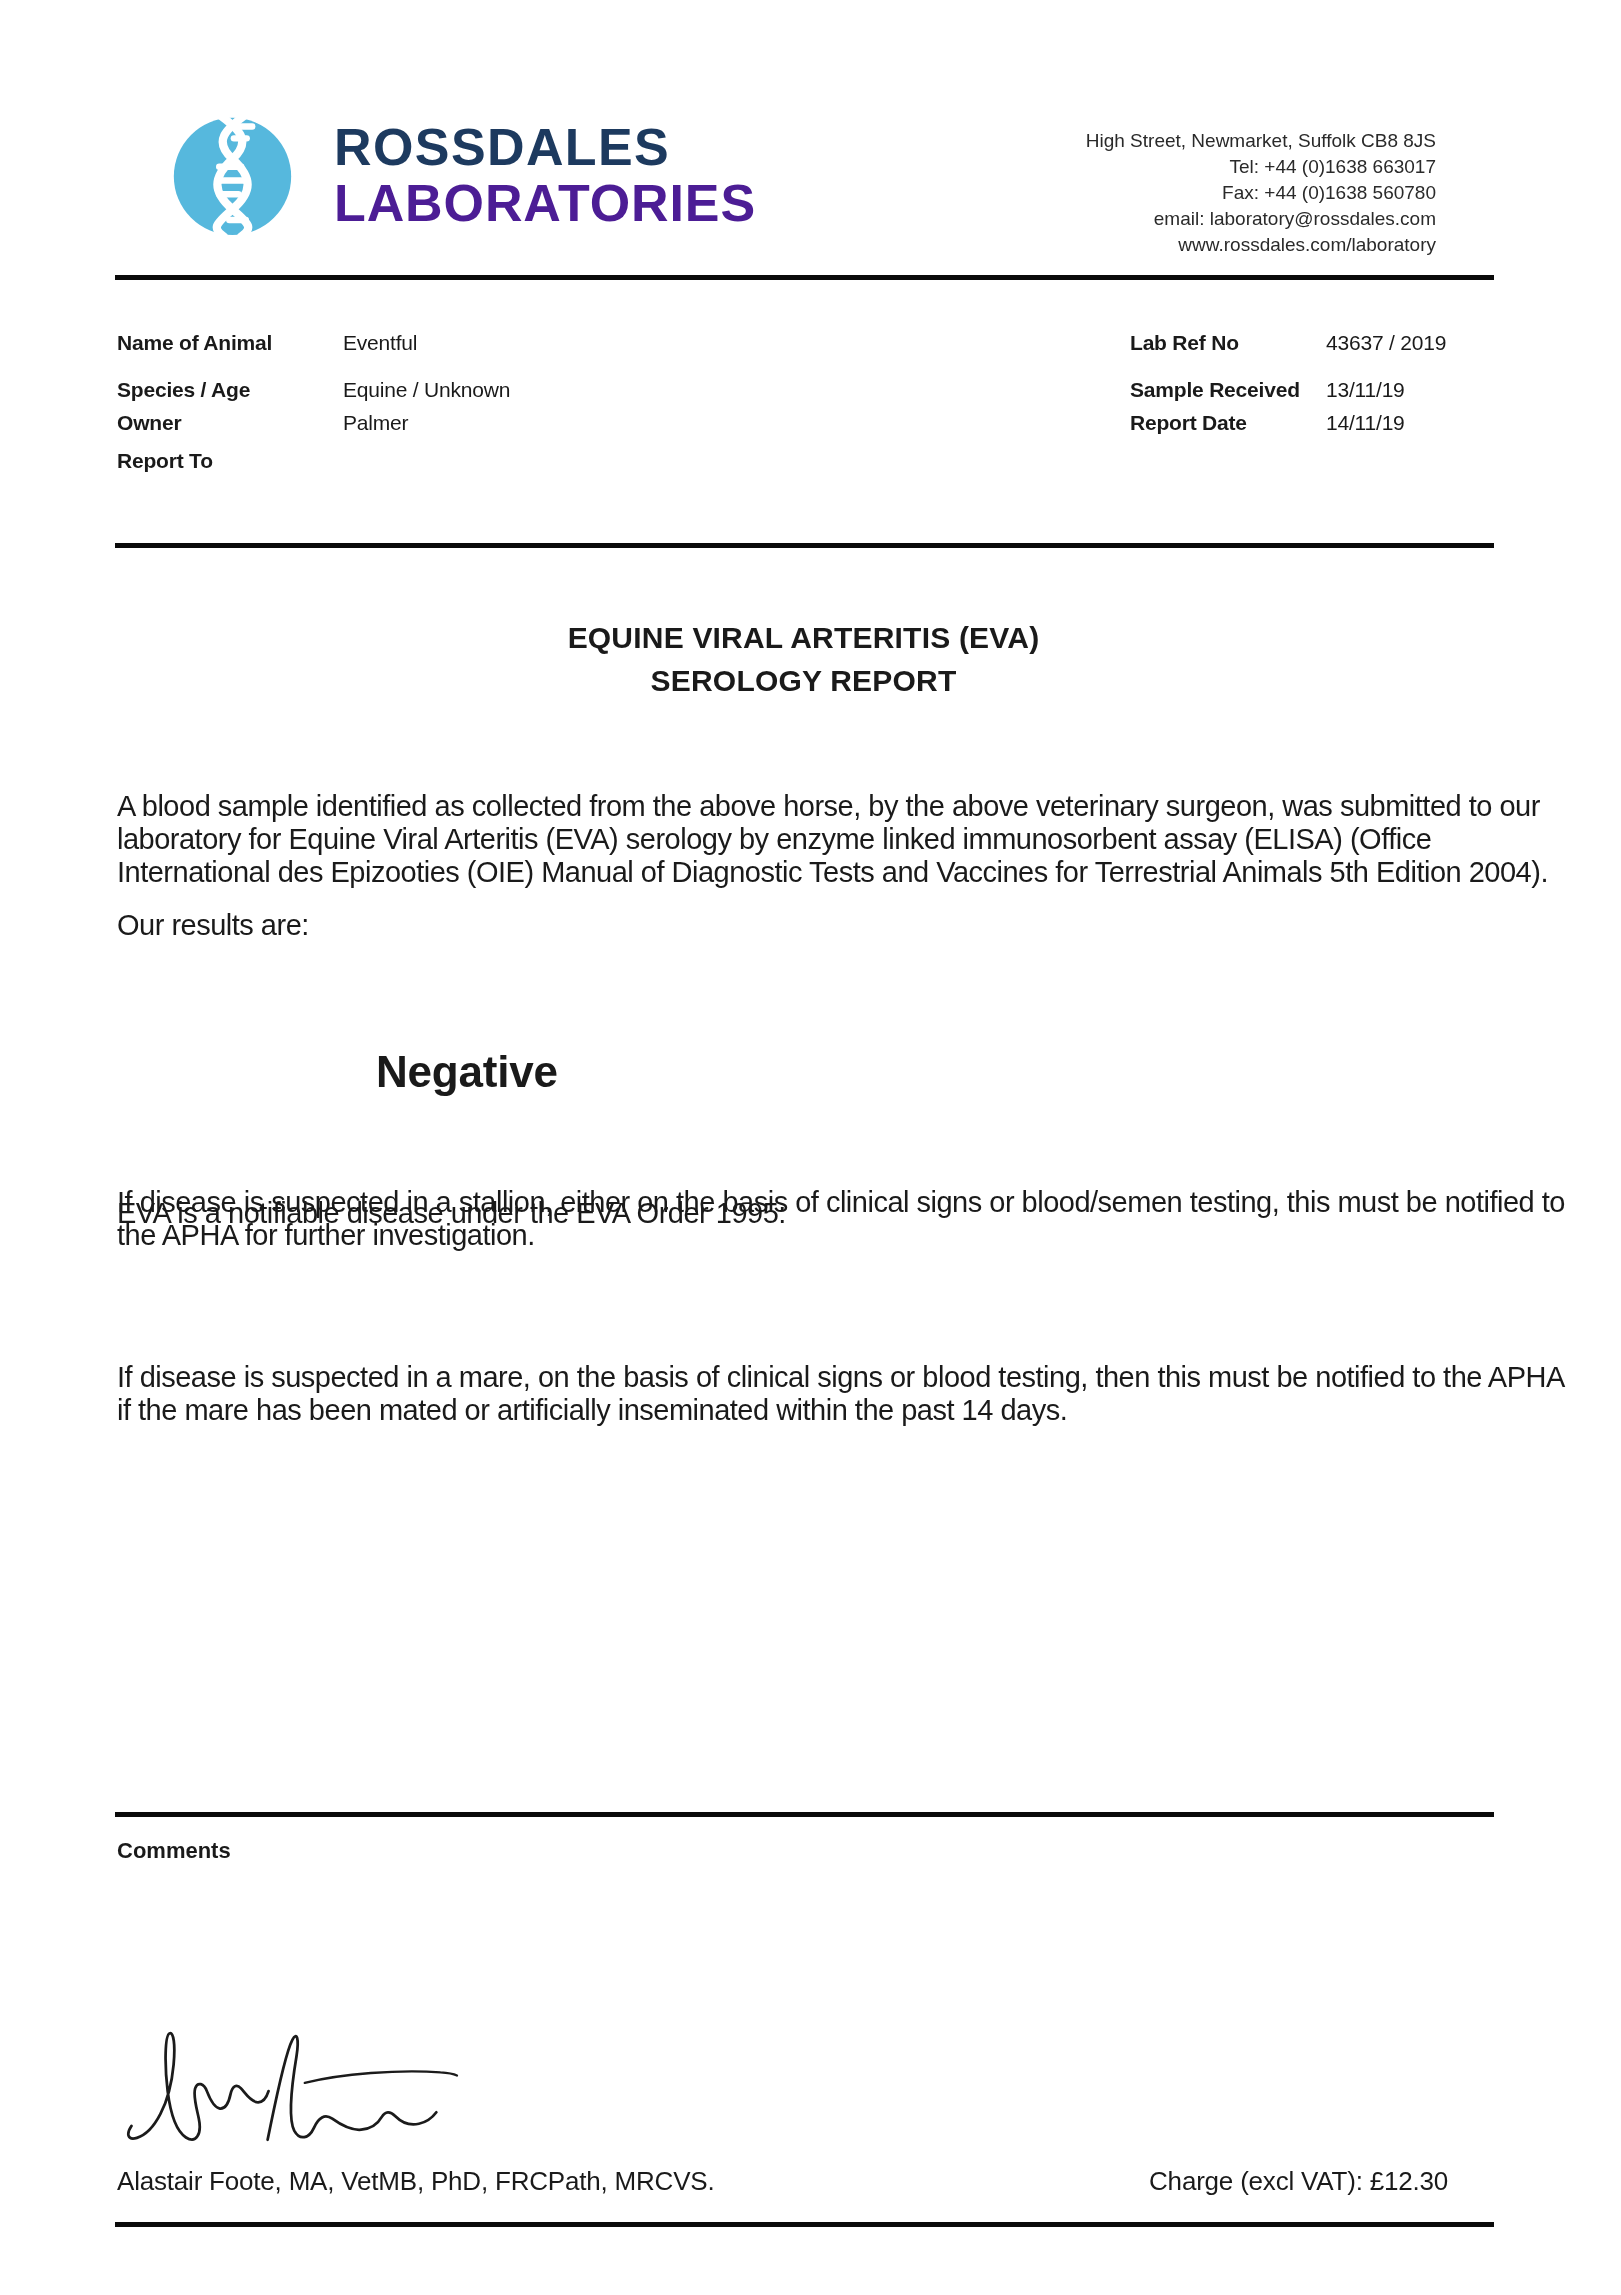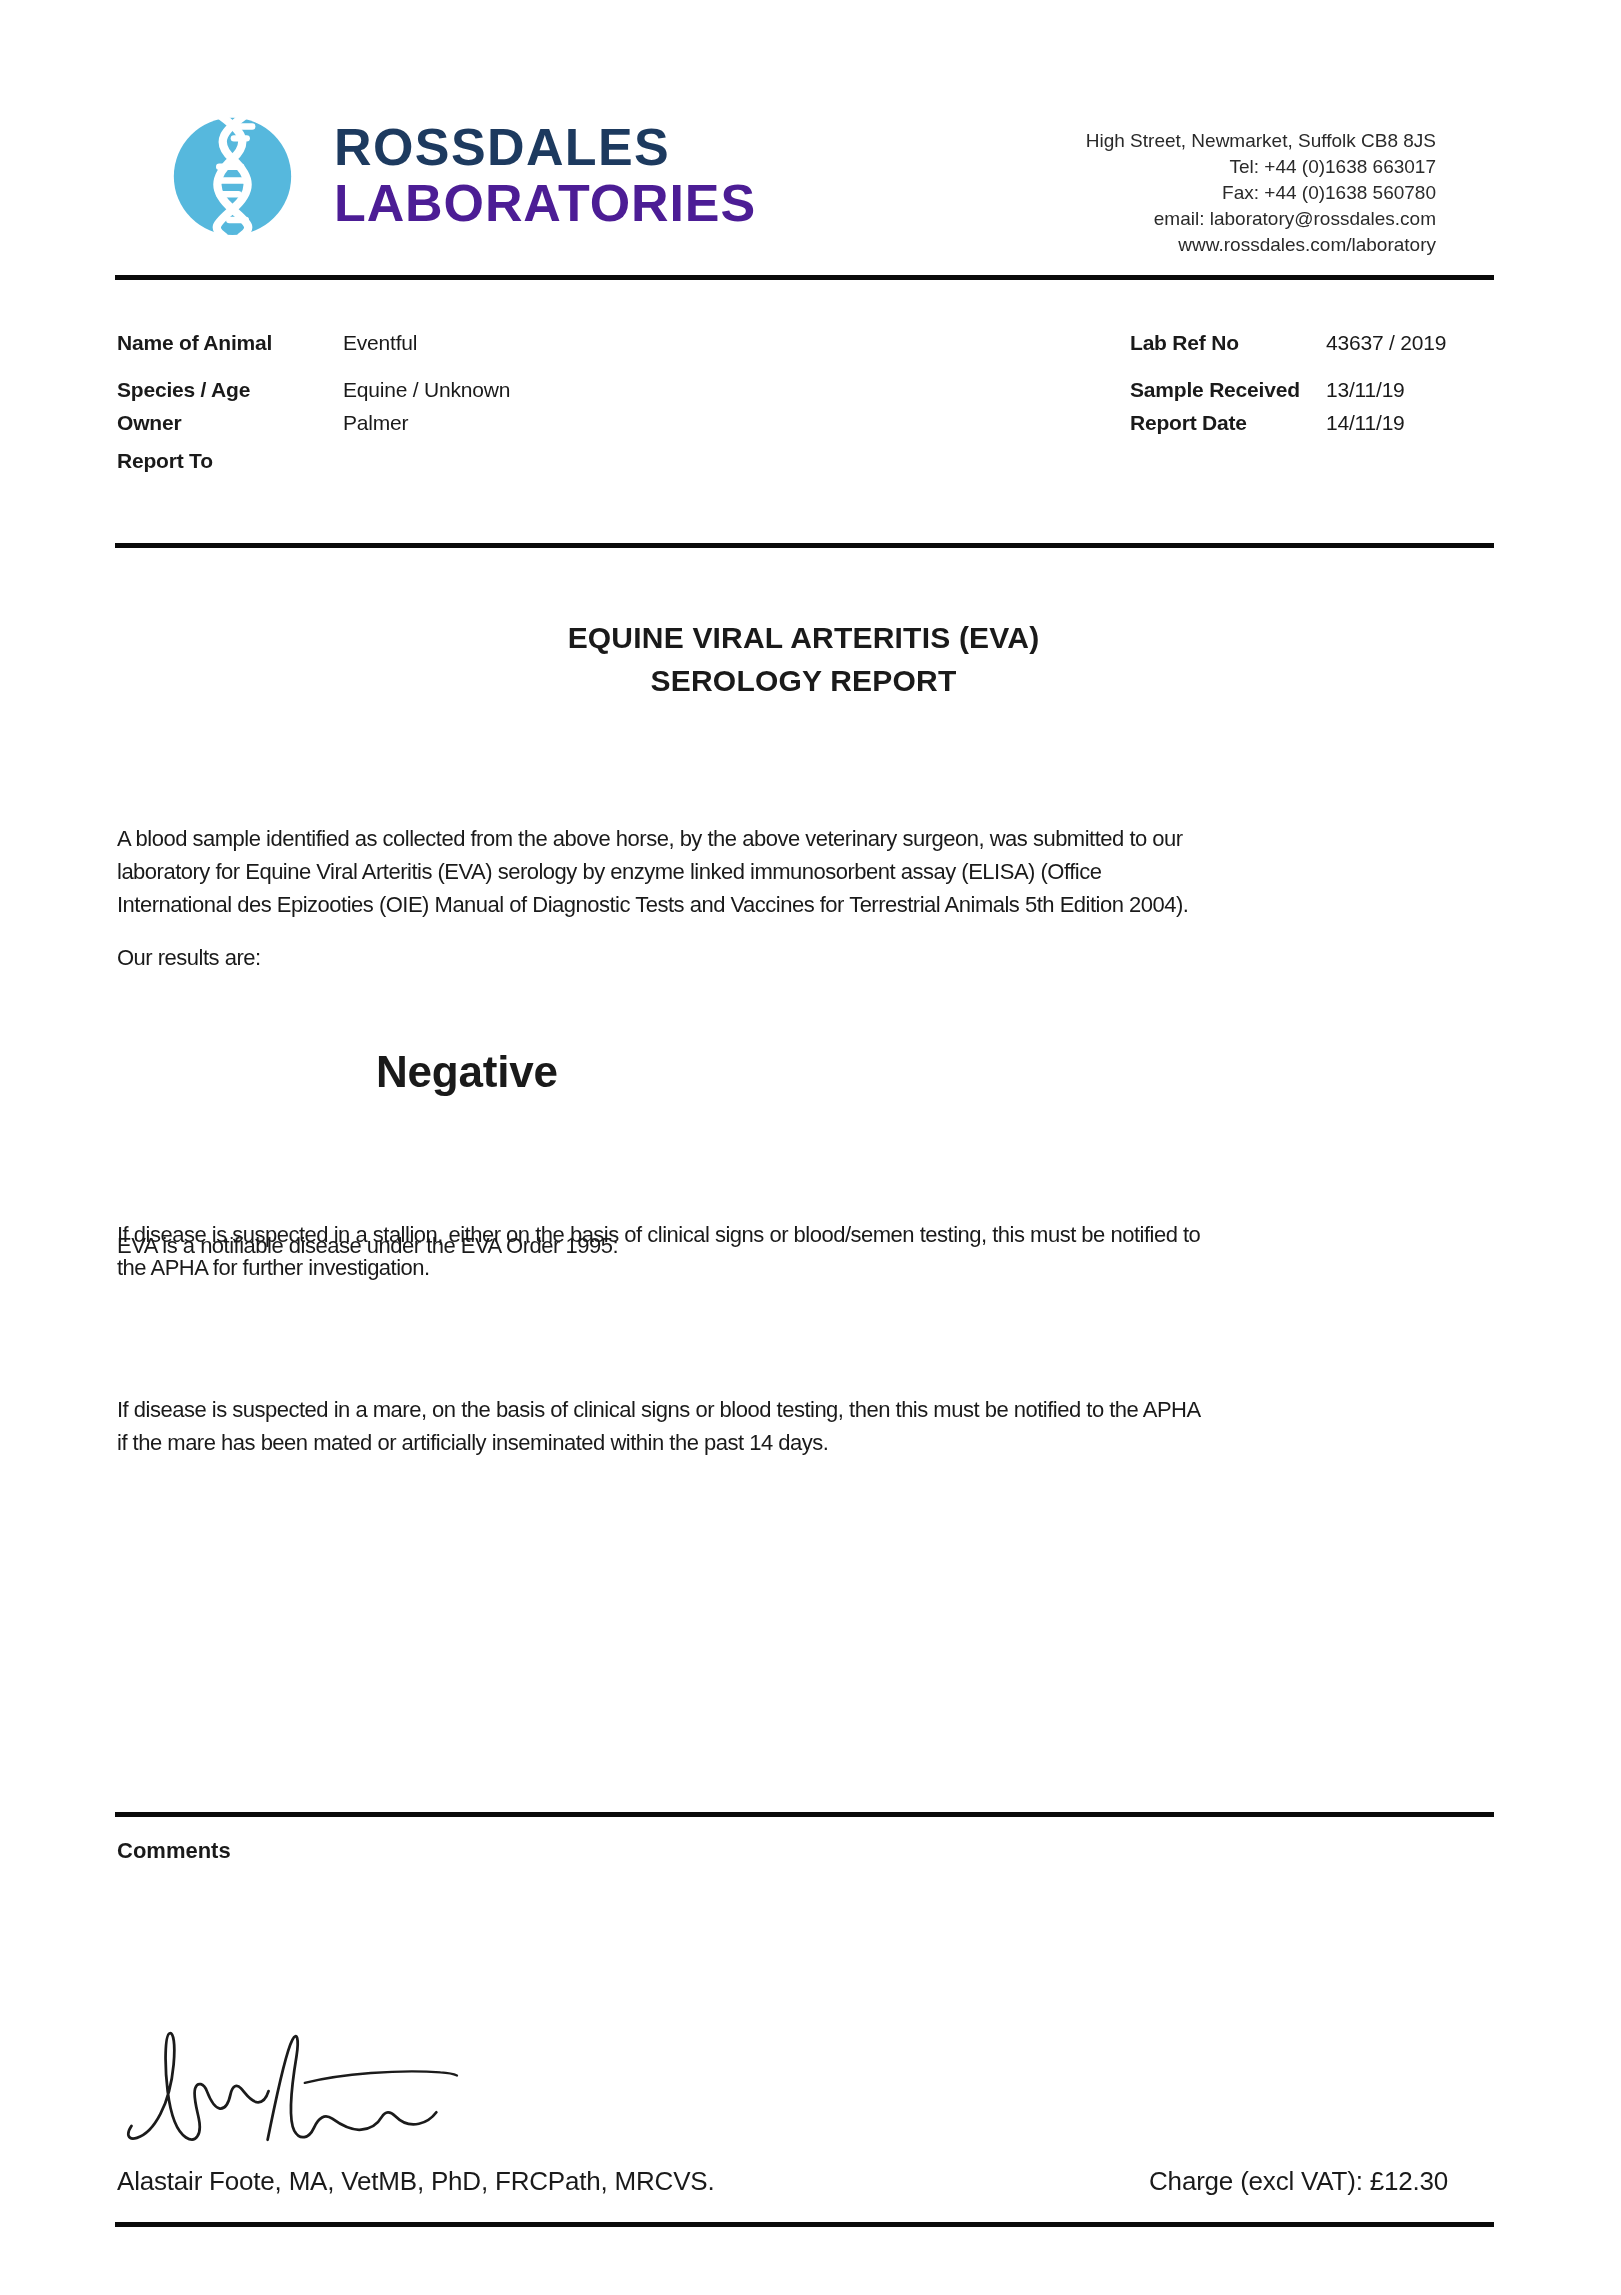--- a/index.html
+++ b/index.html
@@ -42,21 +42,21 @@
   .row2{top:376px;text-align:center;}
   .row3{top:409px;}
   .row4{top:447px;}
   .report-to-val{left:343px;top:447px;font-size:21px;line-height:33px;letter-spacing:-0.2px;}
 
   
   .title{
     left:117px;top:616px;width:1373px;text-align:center;
     font-size:30px;font-weight:bold;line-height:43px;letter-spacing:0.2px;
   }
-  .body-text{font-size:22px;line-height:33px;letter-spacing:-0.5px;margin-top:32px;}
+  .body-text{font-size:29px;line-height:33px;letter-spacing:-0.5px;}
   .para1{left:117px;top:790px;}
   .results-lead{left:117px;top:909px;}
   .result{left:376px;top:1050px;font-size:44px;font-weight:bold;line-height:1;letter-spacing:-0.2px;}
   .notifiable{left:117px;top:1197px;}
   .stallion{left:117px;top:1186px;}
   .mare{left:117px;top:1361px;}
 
   
   .comments{left:117px;top:1838px;font-size:22px;font-weight:bold;line-height:26px;}
   .signature{left:125px;top:2026px;width:343px;height:123px;}

